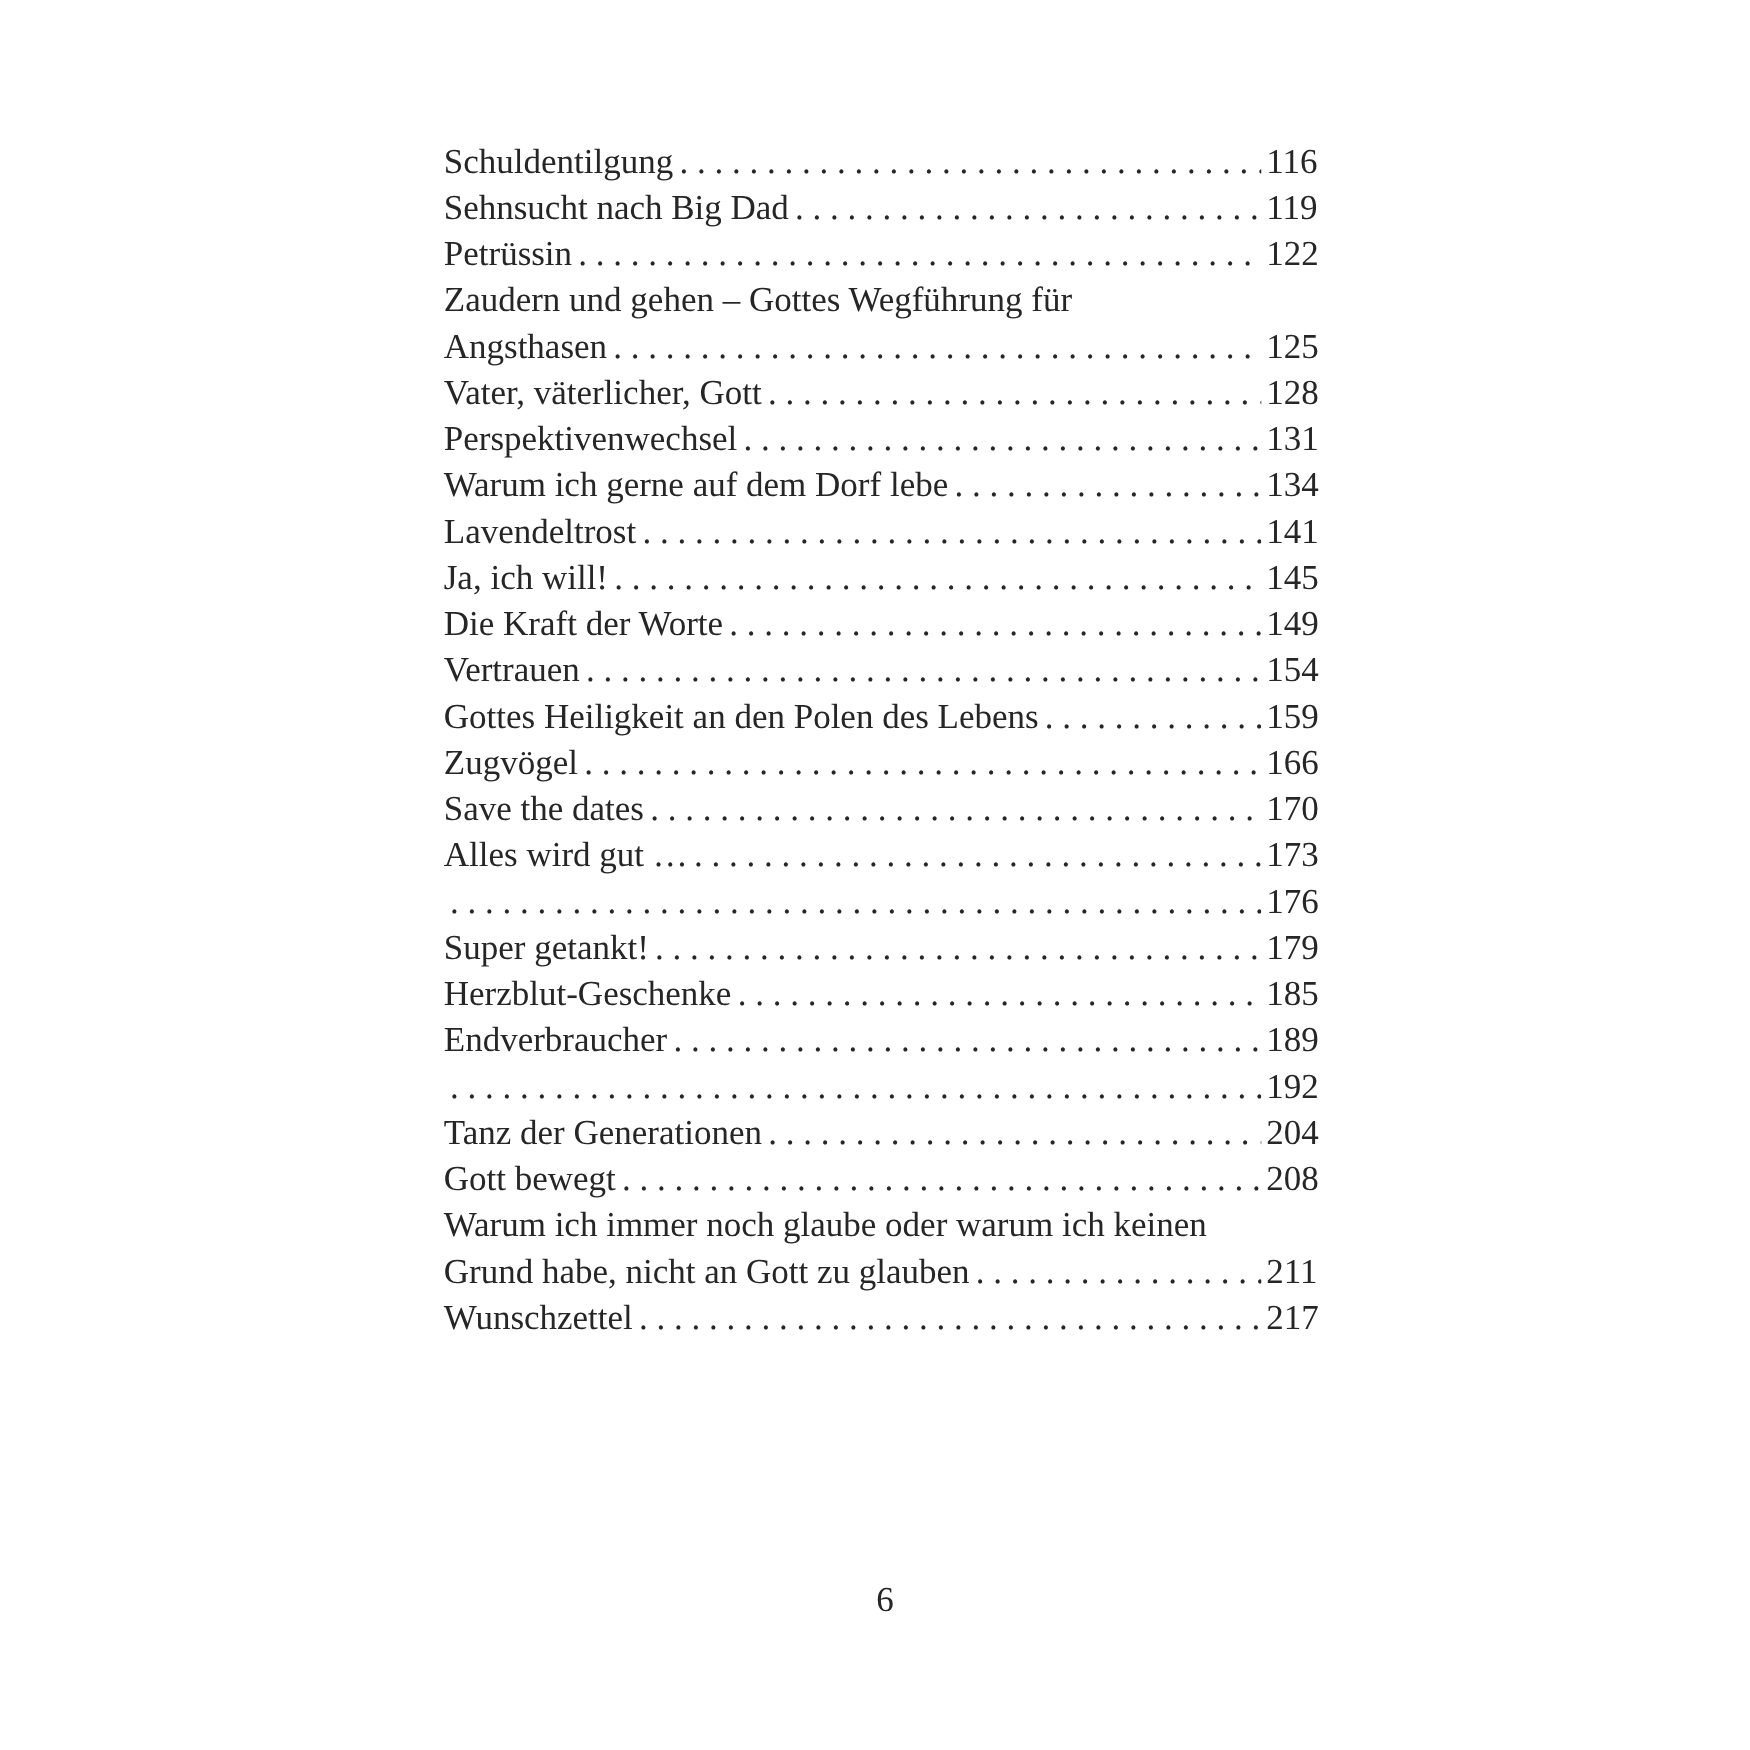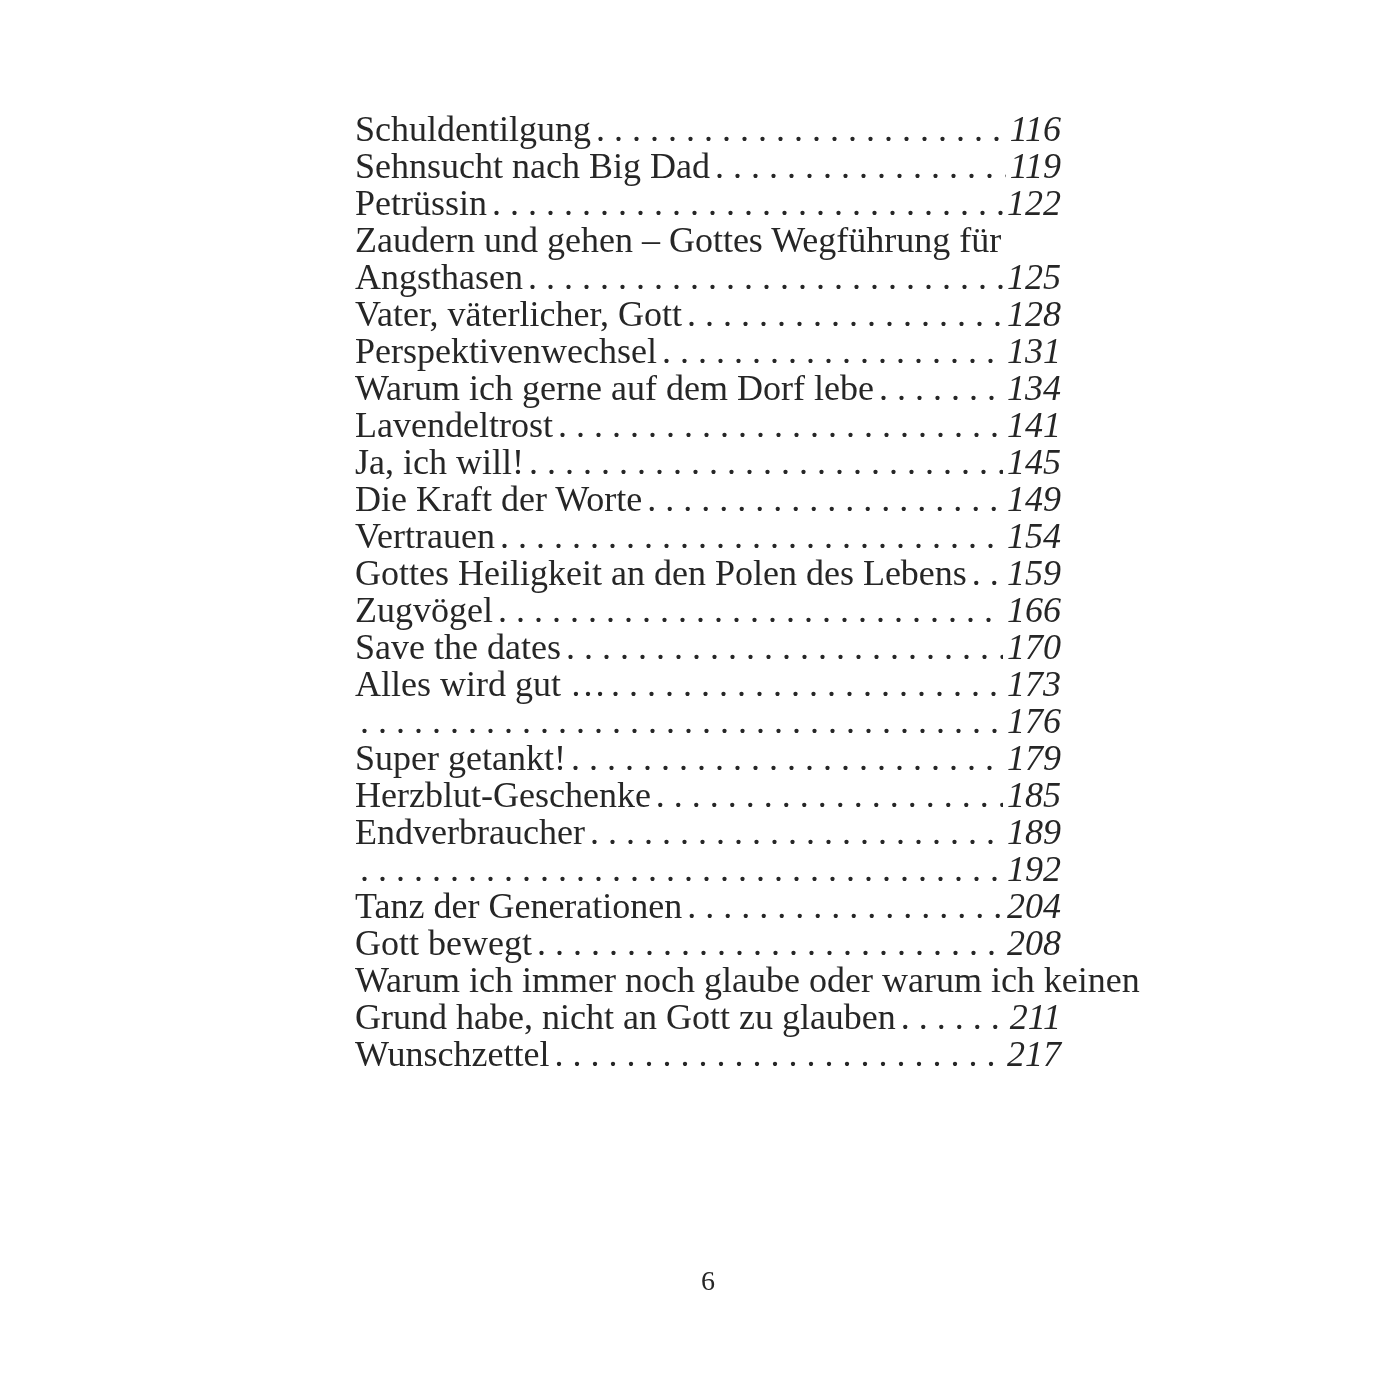--- a/index.html
+++ b/index.html
@@ -14,21 +14,21 @@
     background: #ffffff;
     overflow: hidden;
     font-family: "Liberation Serif", "DejaVu Serif", serif;
     color: #262626;
   }
   .toc {
     position: absolute;
     left: 355px;
     top: 111px;
     width: 706px;
-    font-size: 36px;
+    font-size: 28px;
     line-height: 37px;
   }
   .toc-row {
     display: flex;
     align-items: baseline;
     white-space: nowrap;
   }
   .toc-title {
     flex: 0 0 auto;
   }
@@ -38,22 +38,20 @@
     white-space: nowrap;
     margin: 0 4px 0 5px;
     text-align: left;
   }
   .toc-leader::after {
     content: ". . . . . . . . . . . . . . . . . . . . . . . . . . . . . . . . . . . . . . . . . . . . . . . . . . . . . . . . . . . . . . . . . . . .";
   }
   .toc-page {
     flex: 0 0 auto;
     min-width: 48px;
-    text-align: right;
-    font-style: italic;
   }
   .folio {
     position: absolute;
     left: 355px;
     top: 1262px;
     width: 706px;
     text-align: center;
     font-size: 28px;
     line-height: 37px;
   }

